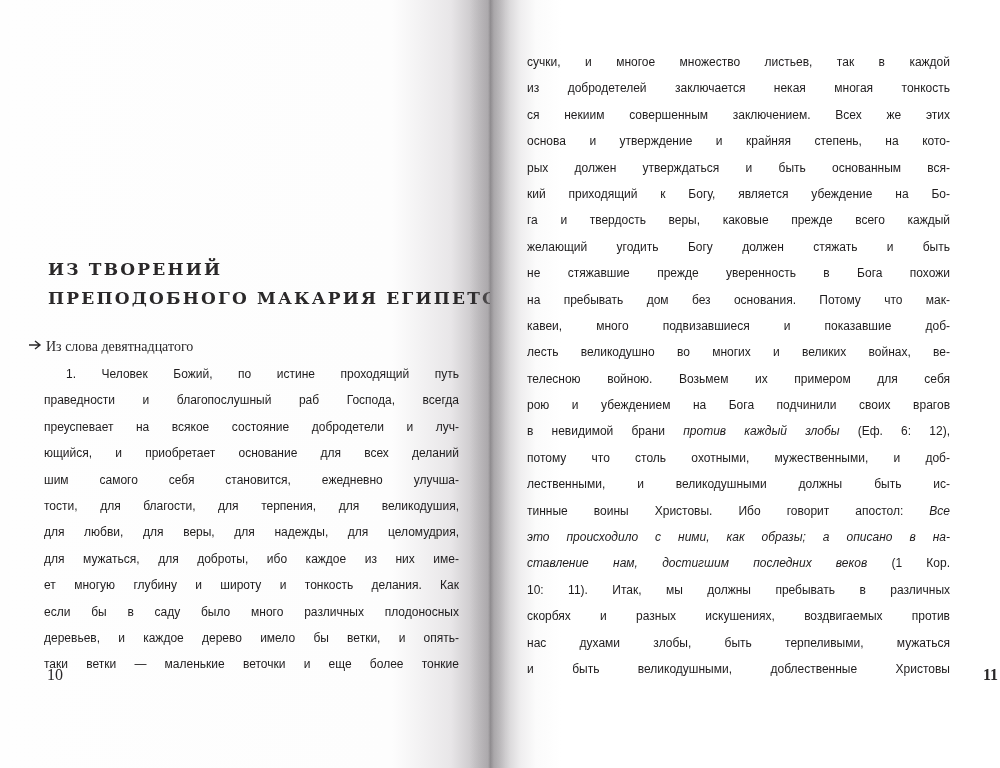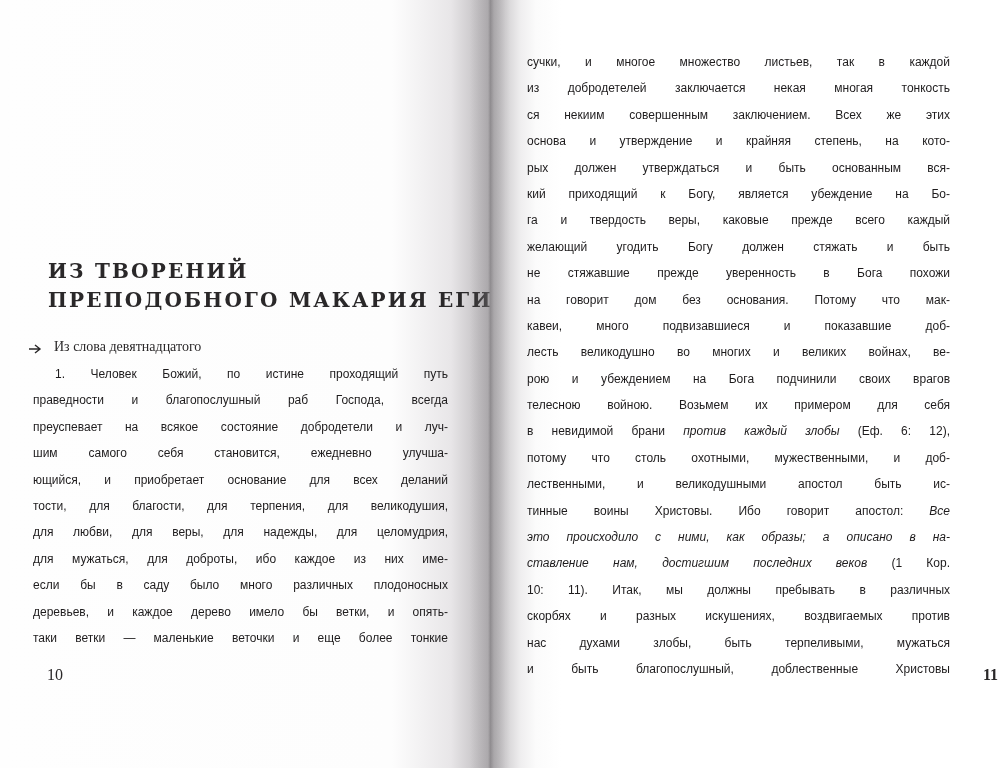--- a/index.html
+++ b/index.html
@@ -52,54 +52,54 @@
       font-size: 17px;
       line-height: 26px;
       color: #555;
       filter: blur(1.2px);
     }
     .heading {
       position: absolute;
       left: 48px;
       font-family: "DejaVu Serif", "Liberation Serif", serif;
       font-weight: bold;
-      font-size: 20px;
+      font-size: 17px;
       letter-spacing: 2.2px;
       color: #2a2829;
       white-space: nowrap;
     }
     .heading-1 { top: 259px; }
     .heading-2 { top: 288px; }
     .subheading {
       position: absolute;
       left: 28px;
       top: 339px;
       font-family: "Liberation Serif", serif;
       font-size: 14px;
       color: #2a2829;
       white-space: nowrap;
       display: flex;
-      align-items: flex-end;
-      gap: 12px;
+      align-items: flex-start;
+      gap: 4px;
     }
     .arrow-icon {
       display: inline-block;
       width: 14px;
       height: 12px;
     }
     .body-text {
       position: absolute;
       font-family: Liberation Sans, sans-serif;
       font-size: 12px;
       line-height: 26.2px;
       color: #1e1c1d;
       text-align: justify;
     }
     .body-left {
-      left: 33px;
+      left: 44px;
       top: 361px;
       width: 415px;
     }
     .body-right {
       left: 527px;
       top: 49px;
       width: 423px;
     }
     .line {
       display: block;
@@ -136,25 +136,26 @@
       <svg class="arrow-icon" viewBox="0 0 14 12">
         <path d="M1 6 H11 M7 2 L12 6 L7 10" stroke="#2a2829" stroke-width="1.4" fill="none"></path>
       </svg>
       <span>Из слова девятнадцатого</span>
     </div>
 
     <div class="body-text body-left">
       <span class="line indent">1. Человек Божий, по истине проходящий путь</span>
       <span class="line">праведности и благопослушный раб Господа, всегда</span>
       <span class="line">преуспевает на всякое состояние добродетели и луч-</span>
+      <span class="line">ющийся, и приобретает основание для всех деланий</span>
       <span class="line">шим самого себя становится, ежедневно улучша-</span>
-      <span class="line">ющийся, и приобретает основание для всех деланий</span>
       <span class="line">тости, для благости, для терпения, для великодушия,</span>
       <span class="line">для любви, для веры, для надежды, для целомудрия,</span>
       <span class="line">для мужаться, для доброты, ибо каждое из них име-</span>
+      <span class="line">ет многую глубину и широту и тонкость делания. Как</span>
       <span class="line">если бы в саду было много различных плодоносных</span>
       <span class="line">деревьев, и каждое дерево имело бы ветки, и опять-</span>
       <span class="line">таки ветки — маленькие веточки и еще более тонкие</span>
     </div>
 
     <div class="page-number page-number-left">10</div>
   </div>
 
   <div class="page page-right">
     
@@ -163,33 +164,33 @@
   <div class="body-text body-right">
     <span class="line">сучки, и многое множество листьев, так в каждой</span>
     <span class="line">из добродетелей заключается некая многая тонкость</span>
     <span class="line">ся некиим совершенным заключением. Всех же этих</span>
     <span class="line">основа и утверждение и крайняя степень, на кото-</span>
     <span class="line">рых должен утверждаться и быть основанным вся-</span>
     <span class="line">кий приходящий к Богу, является убеждение на Бо-</span>
     <span class="line">га и твердость веры, каковые прежде всего каждый</span>
     <span class="line">желающий угодить Богу должен стяжать и быть</span>
     <span class="line">не стяжавшие прежде уверенность в Бога похожи</span>
-    <span class="line">на говорит дом без основания. Потому что мак-</span>
+    <span class="line">на пребывать дом без основания. Потому что мак-</span>
     <span class="line">кавеи, много подвизавшиеся и показавшие доб-</span>
     <span class="line">лесть великодушно во многих и великих войнах, ве-</span>
+    <span class="line">телесною войною. Возьмем их примером для себя</span>
     <span class="line">рою и убеждением на Бога подчинили своих врагов</span>
-    <span class="line">телесною войною. Возьмем их примером для себя</span>
     <span class="line"><span>в невидимой брани </span><span class="it">против каждый злобы</span><span> (Еф. 6: 12),</span></span>
     <span class="line">потому что столь охотными, мужественными, и доб-</span>
-    <span class="line">лественными, и великодушными апостол быть ис-</span>
+    <span class="line">лественными, и великодушными должны быть ис-</span>
     <span class="line"><span>тинные воины Христовы. Ибо говорит апостол: </span><span class="it">Все</span></span>
     <span class="line it">это происходило с ними, как образы; а описано в на-</span>
     <span class="line"><span class="it">ставление нам, достигшим последних веков</span><span> (1 Кор.</span></span>
     <span class="line">10: 11). Итак, мы должны пребывать в различных</span>
     <span class="line">скорбях и разных искушениях, воздвигаемых против</span>
     <span class="line">нас духами злобы, быть терпеливыми, мужаться</span>
-    <span class="line">и быть благопослушный, доблественные Христовы</span>
+    <span class="line">и быть великодушными, доблественные Христовы</span>
   </div>
 
   <div class="page-number page-number-right">11</div>
 
   <div class="gutter"></div>
 </div>
 
 </body></html>

